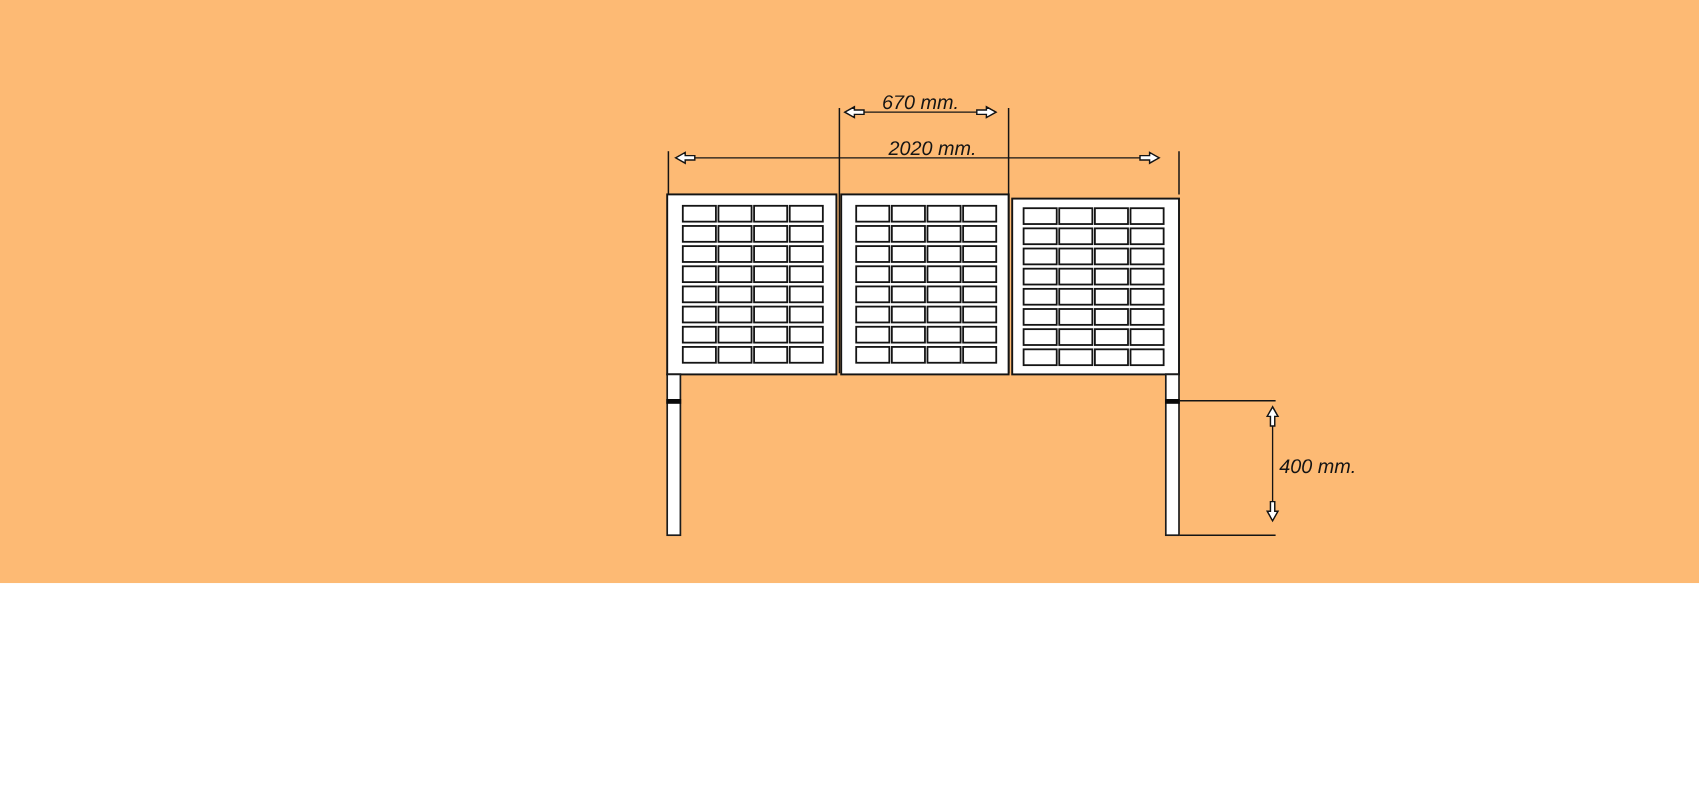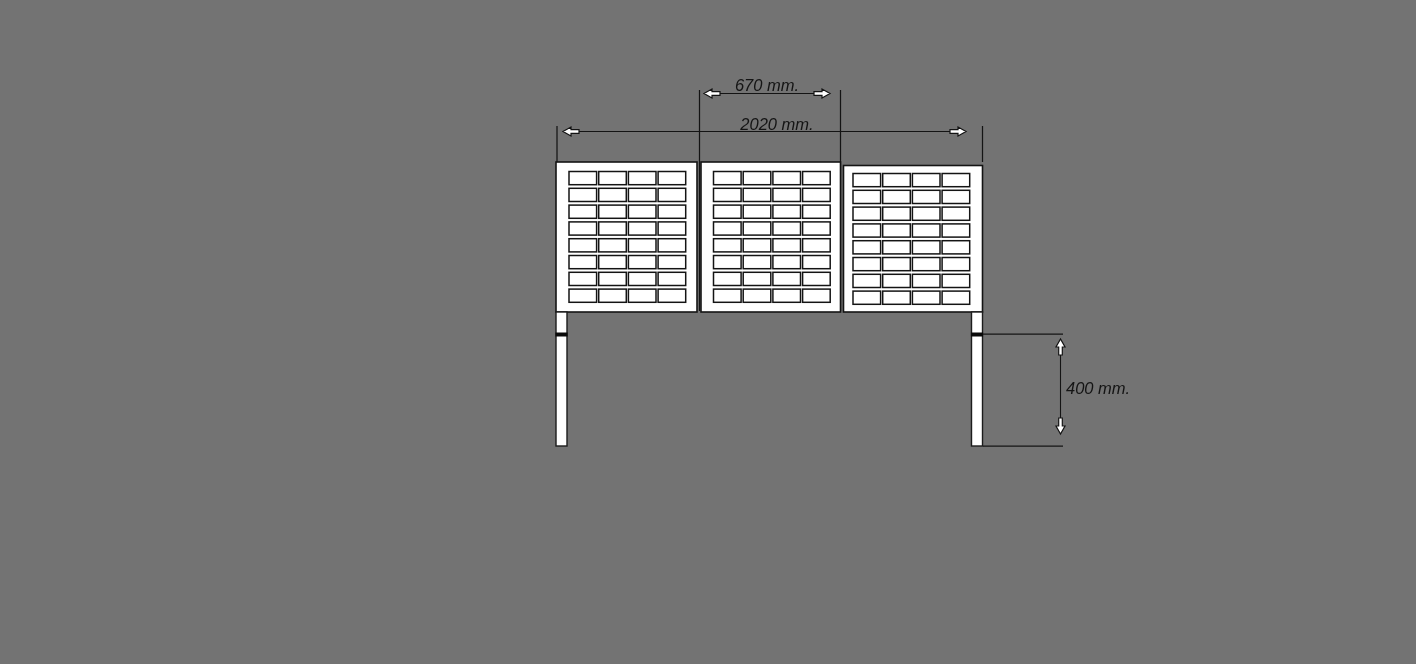--- a/index.html
+++ b/index.html
@@ -1,16 +1,16 @@
 <!DOCTYPE html>
 <html><head>
 <meta charset="utf-8">
 <style>
   html,body{margin:0;padding:0;background:#ffffff;}
-  .stage{position:relative;width:1416px;height:664px;background:#737373;overflow:hidden;text-align:center;}
+  .stage{position:relative;width:1416px;height:486px;background:#fdba74;overflow:hidden;text-align:center;}
   .stage svg{display:block;}
   .dim-label{font-family:"Liberation Sans",sans-serif;font-style:italic;font-size:16.5px;fill:#141414;}
   .thin{stroke:#141414;stroke-width:1.25;fill:none;}
   .dimline{stroke:#141414;stroke-width:1.1;fill:none;}
   .panel-frame{stroke:#141414;stroke-width:1.6;fill:#ffffff;}
   .leg{stroke:#1c1c1c;stroke-width:1.4;fill:#ffffff;}
   .leg-mark{fill:#0a0a0a;stroke:none;}
   .arrow{fill:#ffffff;stroke:#141414;stroke-width:1.2;stroke-linejoin:miter;}
 </style>
 </head>

